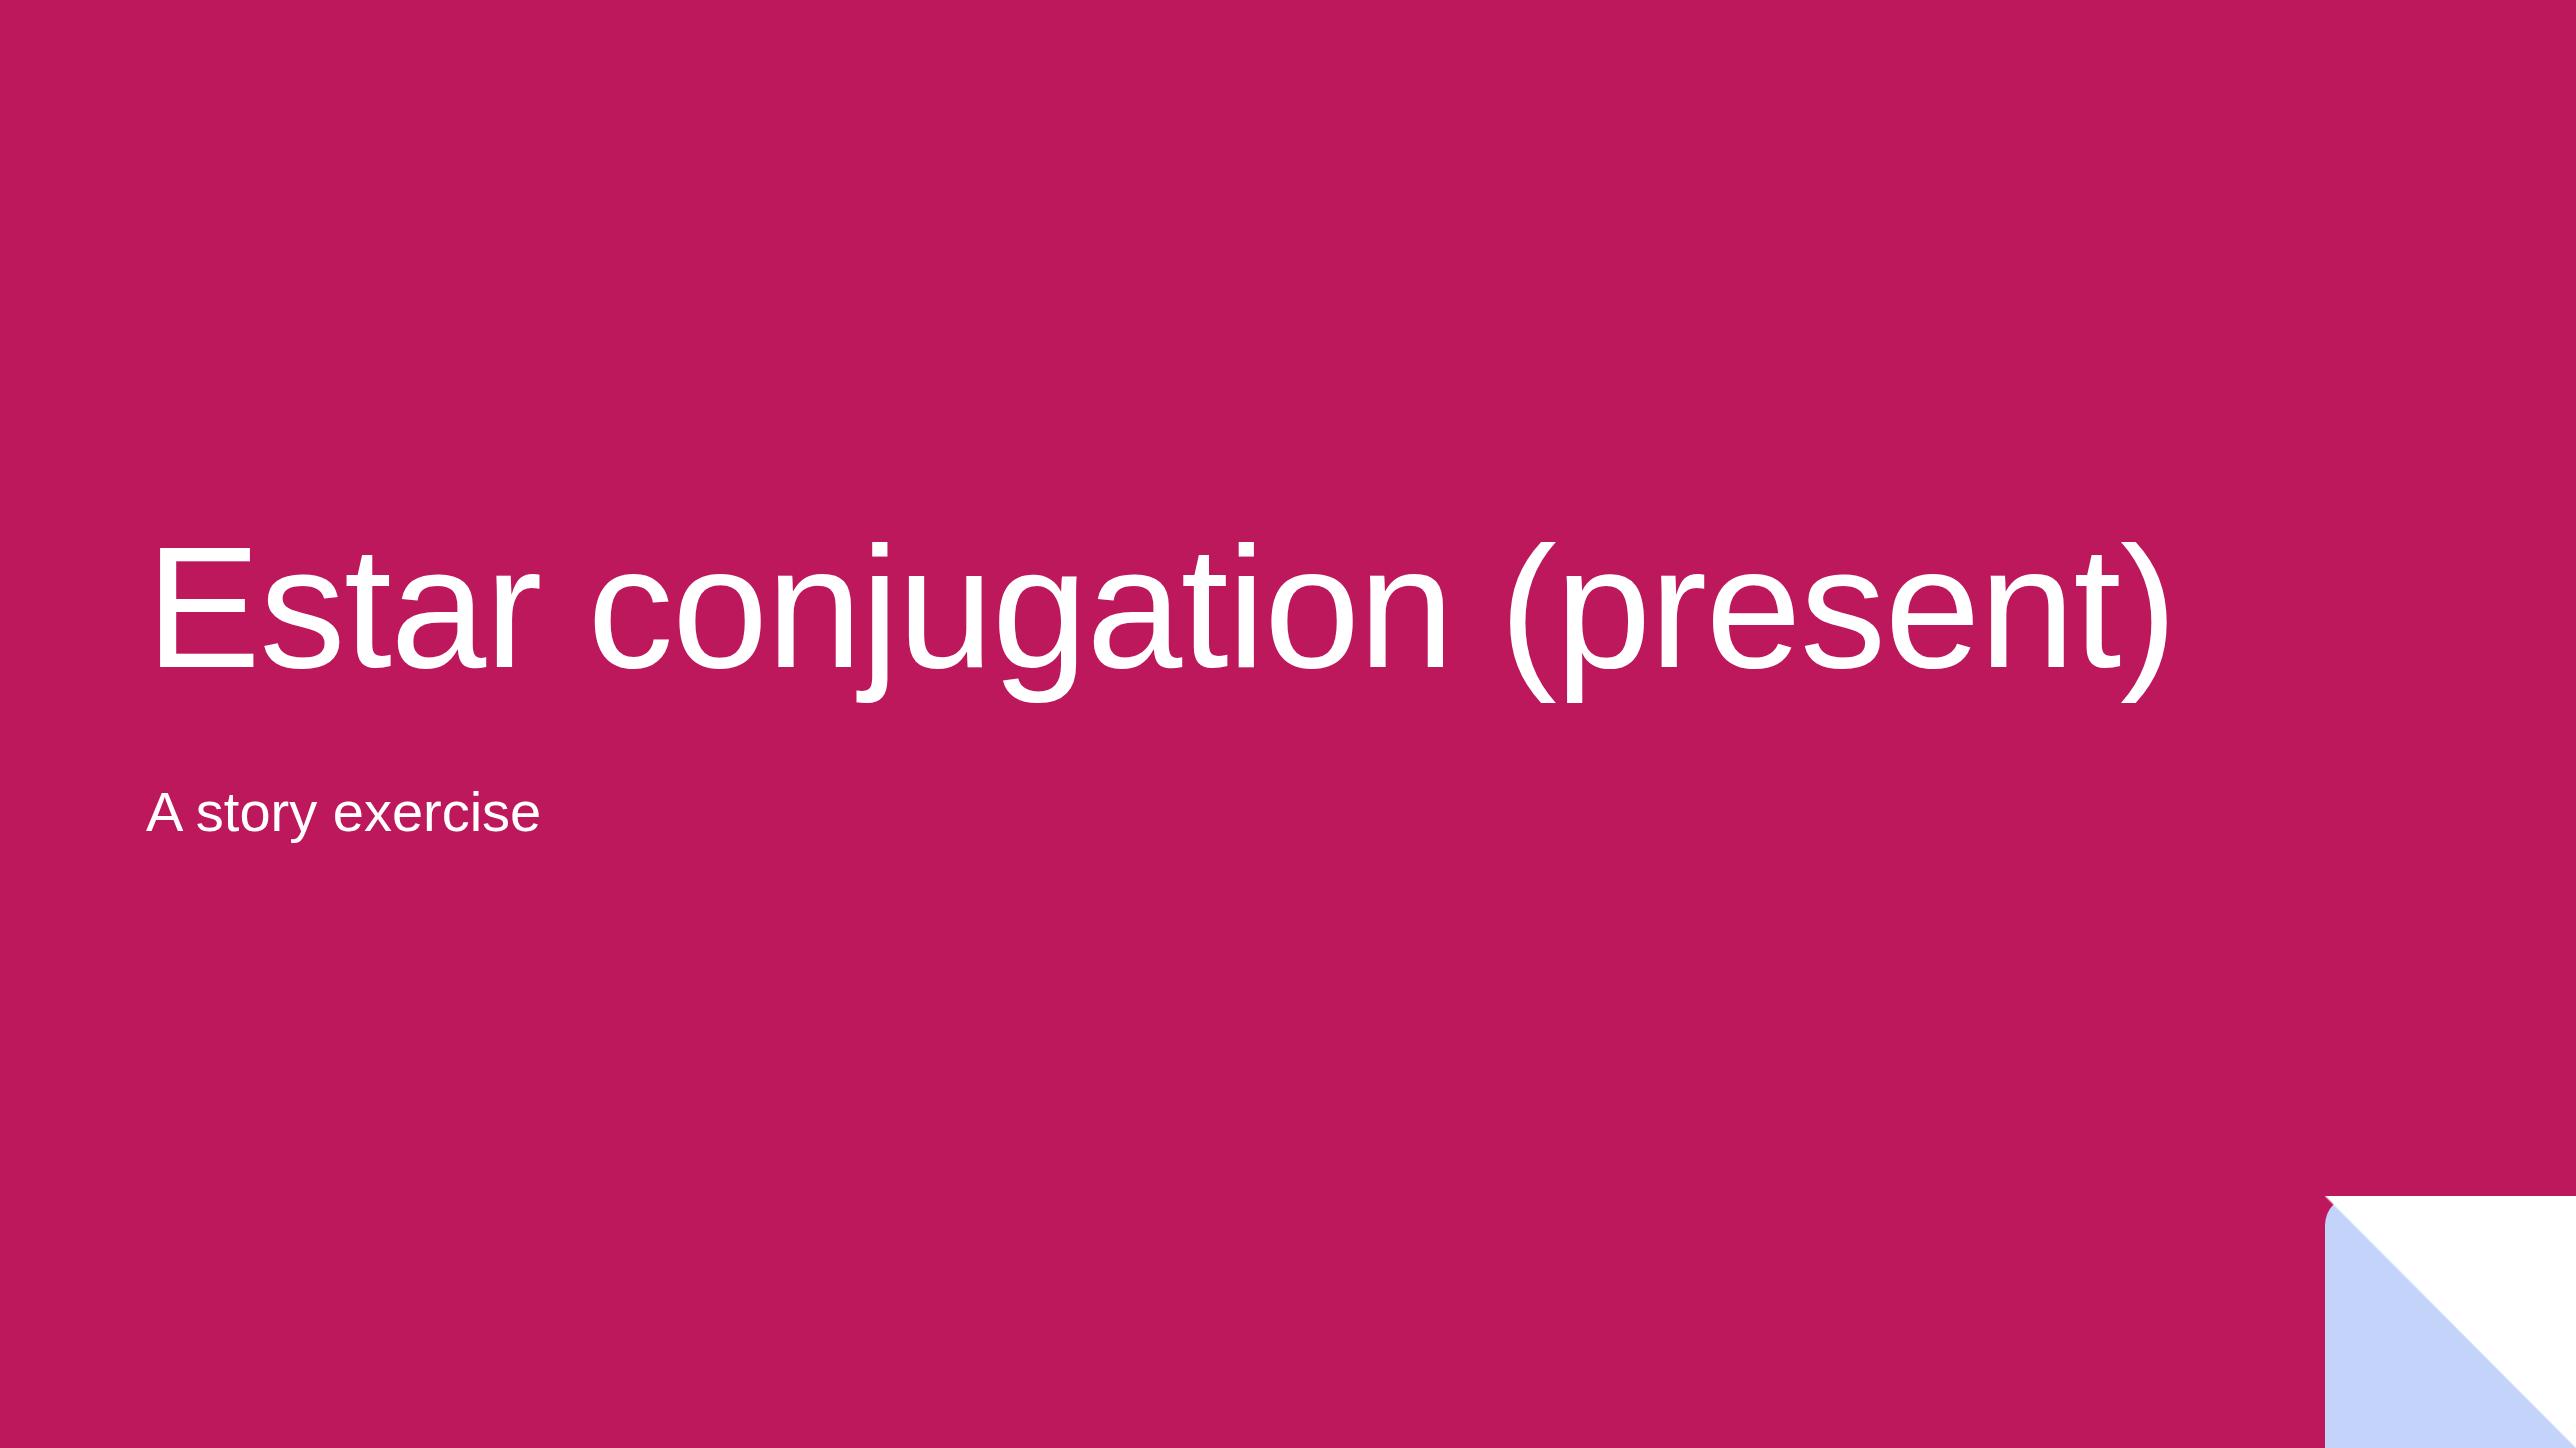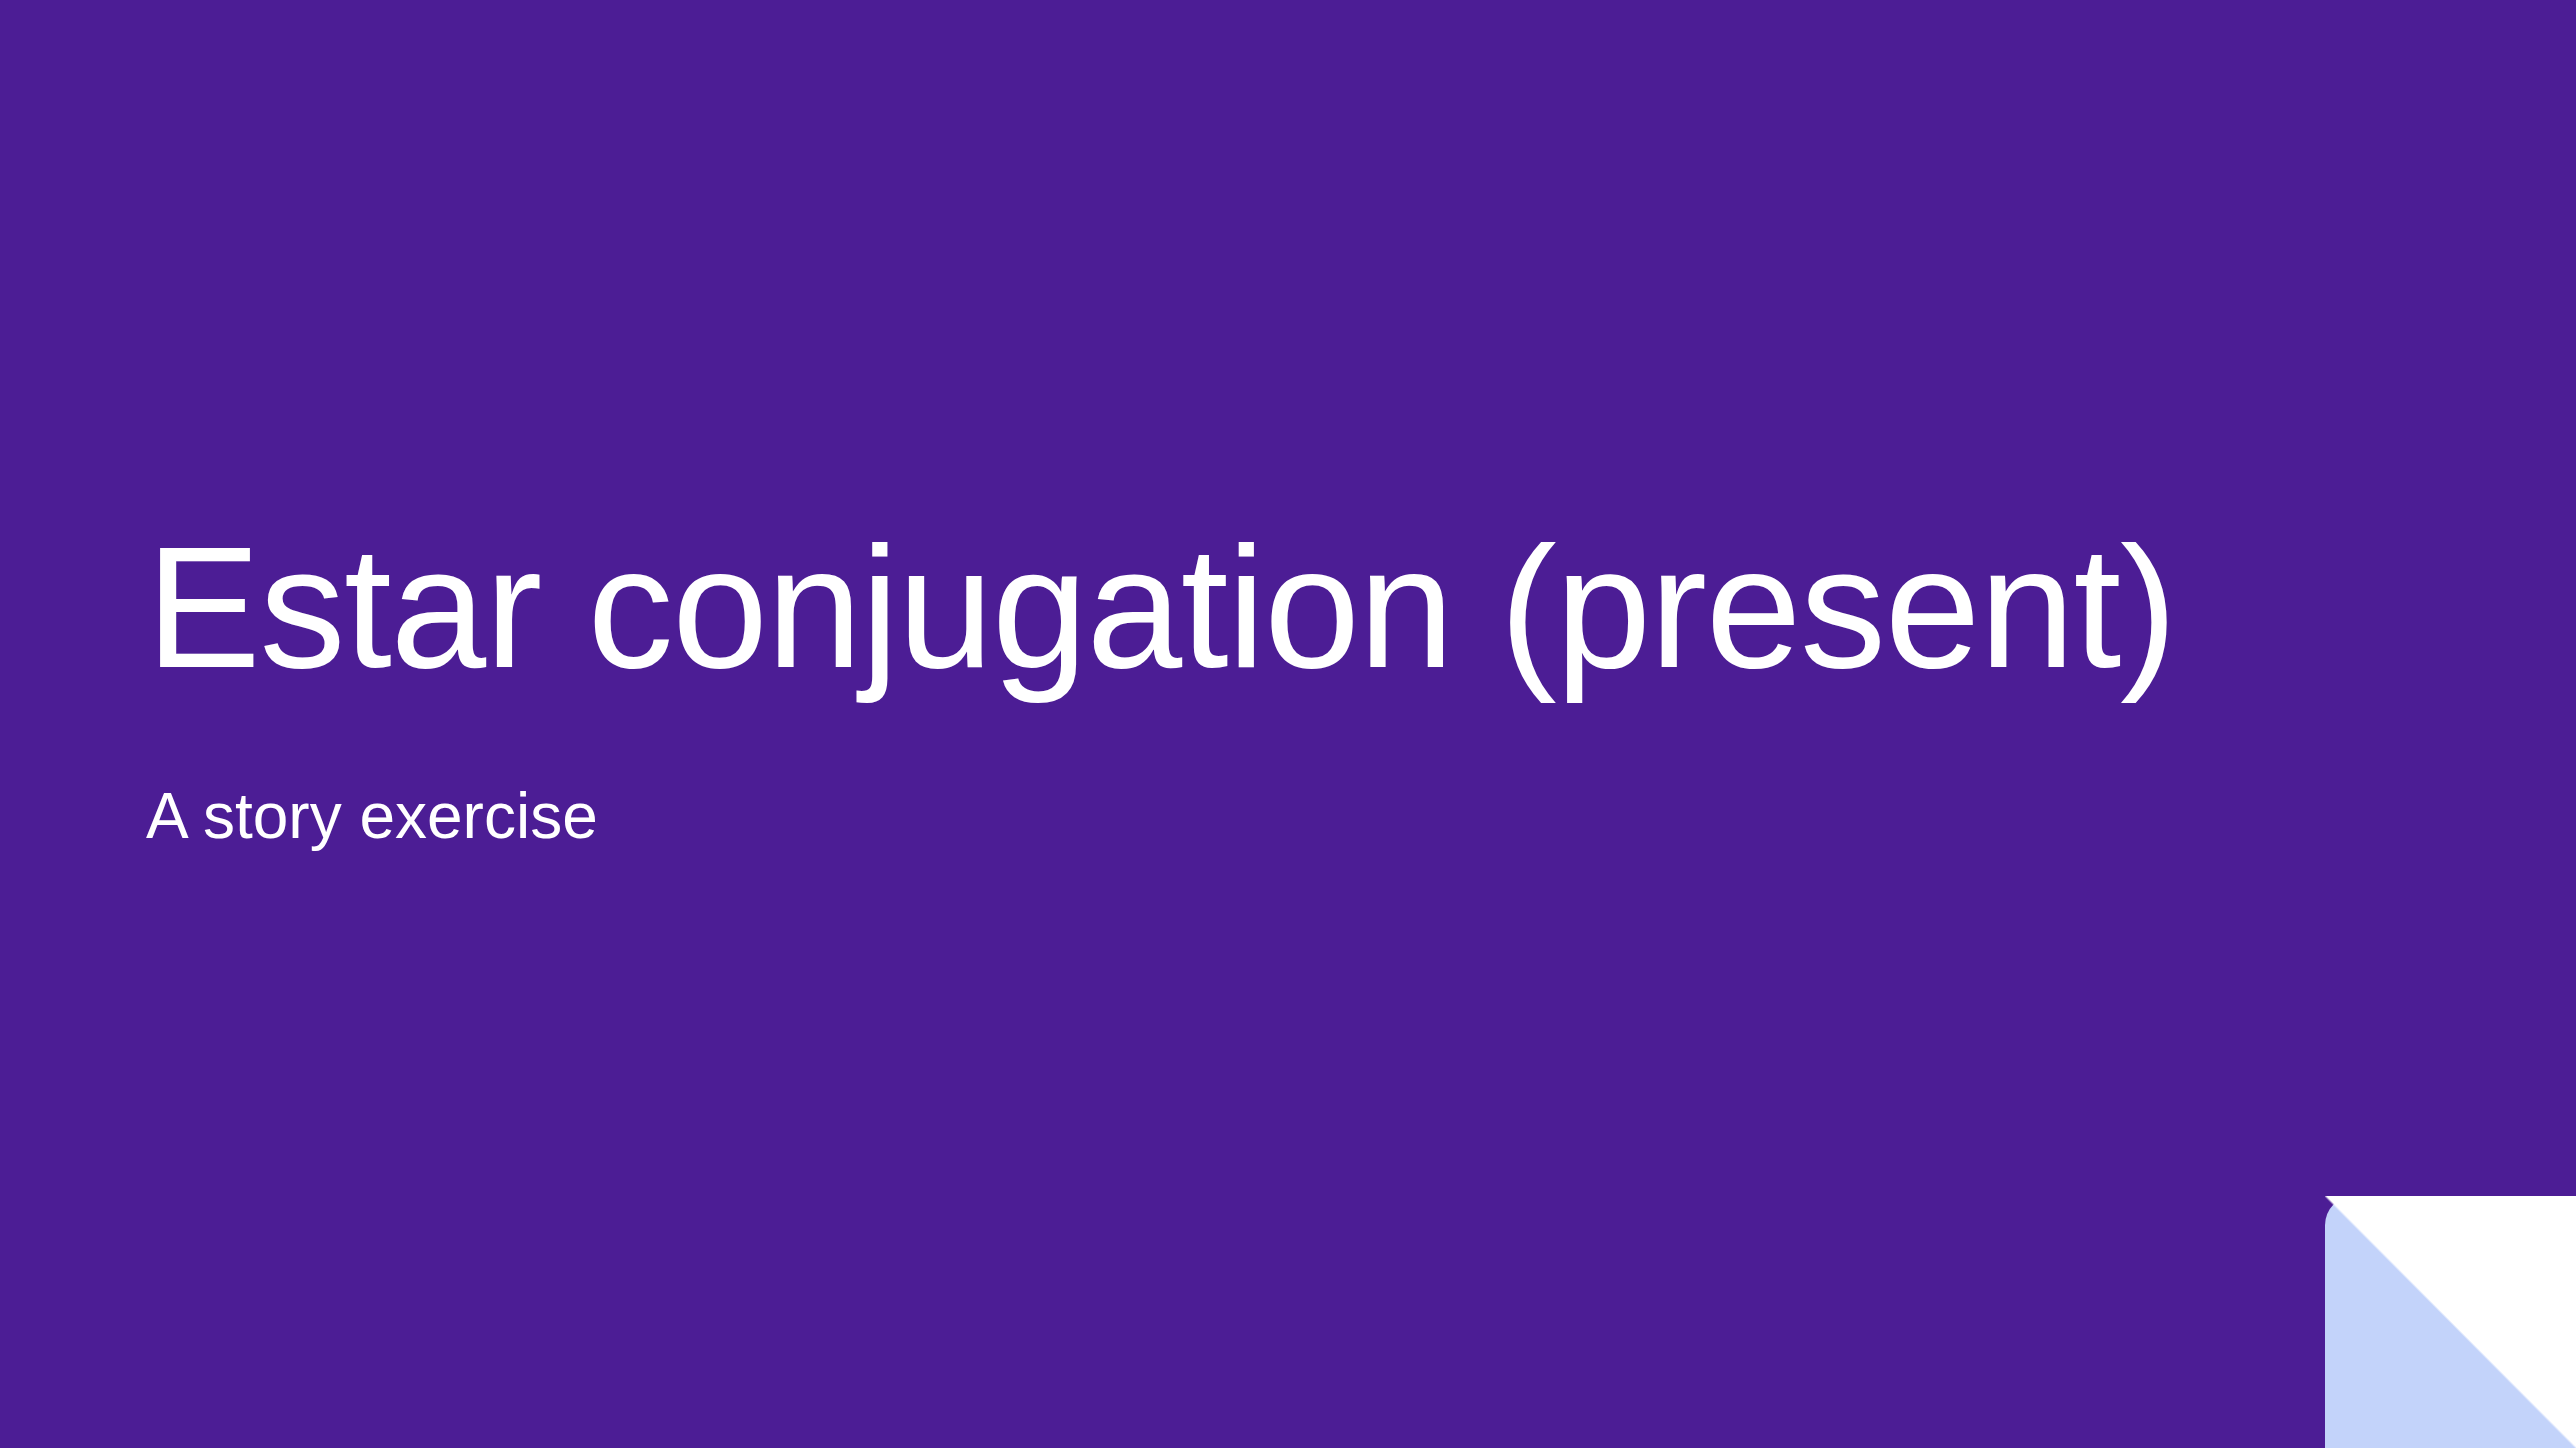--- a/index.html
+++ b/index.html
@@ -7,21 +7,21 @@
     margin: 0;
     padding: 0;
     background: #ffffff;
   }
 
   #slide {
     position: relative;
     width: 2576px;
     height: 1449px;
     overflow: hidden;
-    background: #4c1d95;
+    background: #be185d;
     font-family: "Liberation Sans", "DejaVu Sans", sans-serif;
     -webkit-font-smoothing: antialiased;
   }
 
   
   .text-block {
     position: absolute;
     left: 146px;
     top: 515px;
     width: 2147px;
@@ -34,21 +34,21 @@
     line-height: 1.08;
     font-weight: 400;
     letter-spacing: -1.3px;
     white-space: nowrap;
   }
 
   .slide-subtitle {
     margin: 0;
     padding-top: 79px;
     color: #FFFFFF;
-    font-size: 64px;
+    font-size: 56px;
     line-height: 1.15;
     font-weight: 400;
     letter-spacing: 0px;
     white-space: nowrap;
   }
 
   
   .corner-fold {
     position: absolute;
     left: 2325px;

